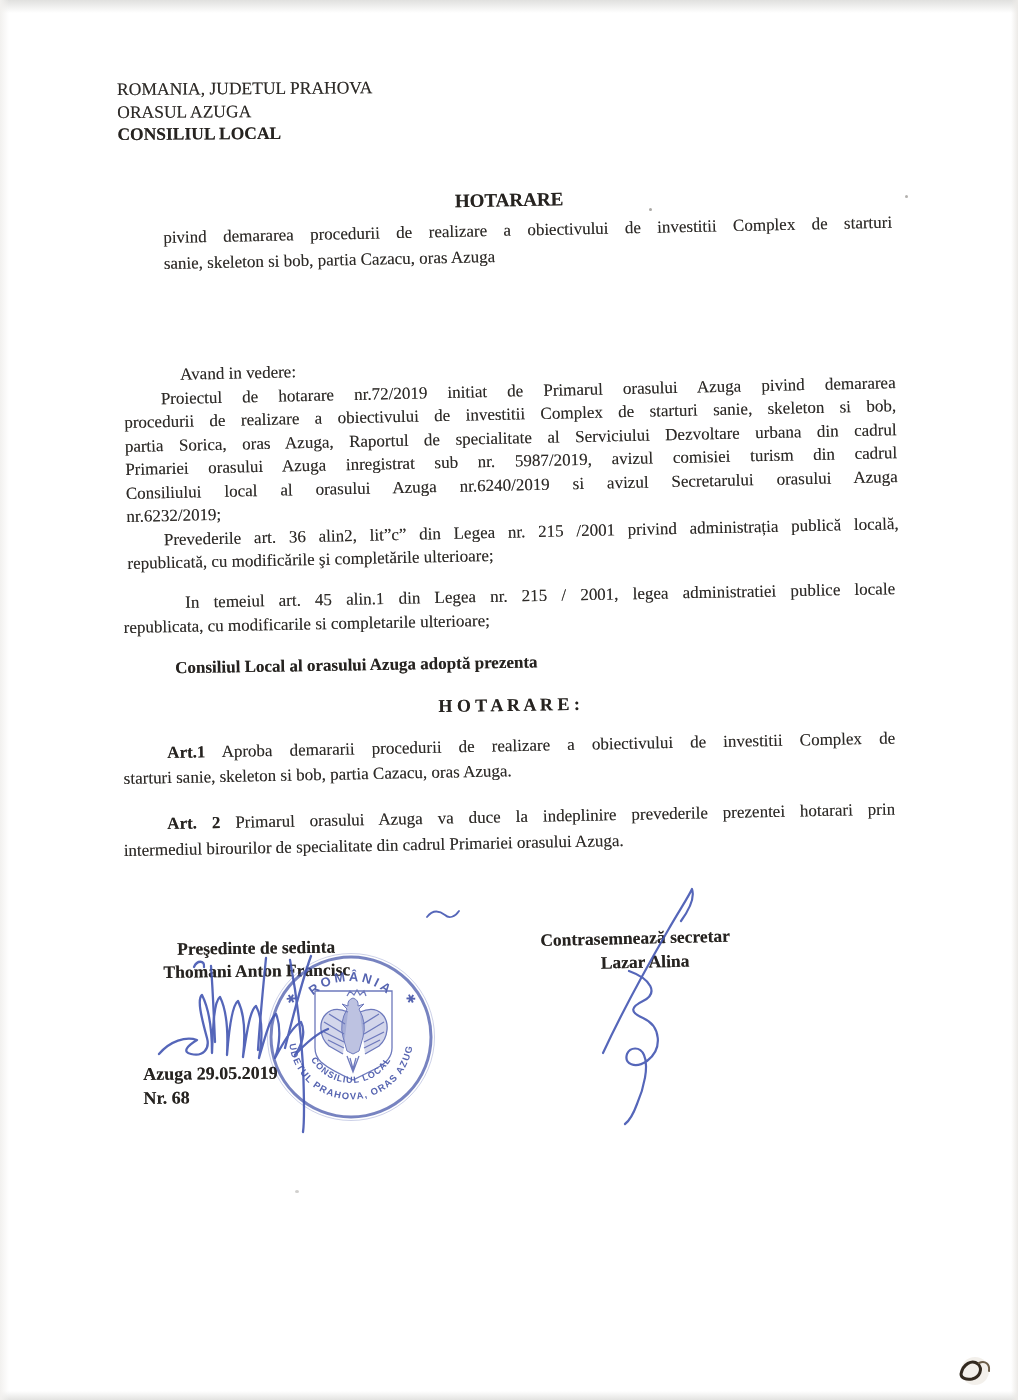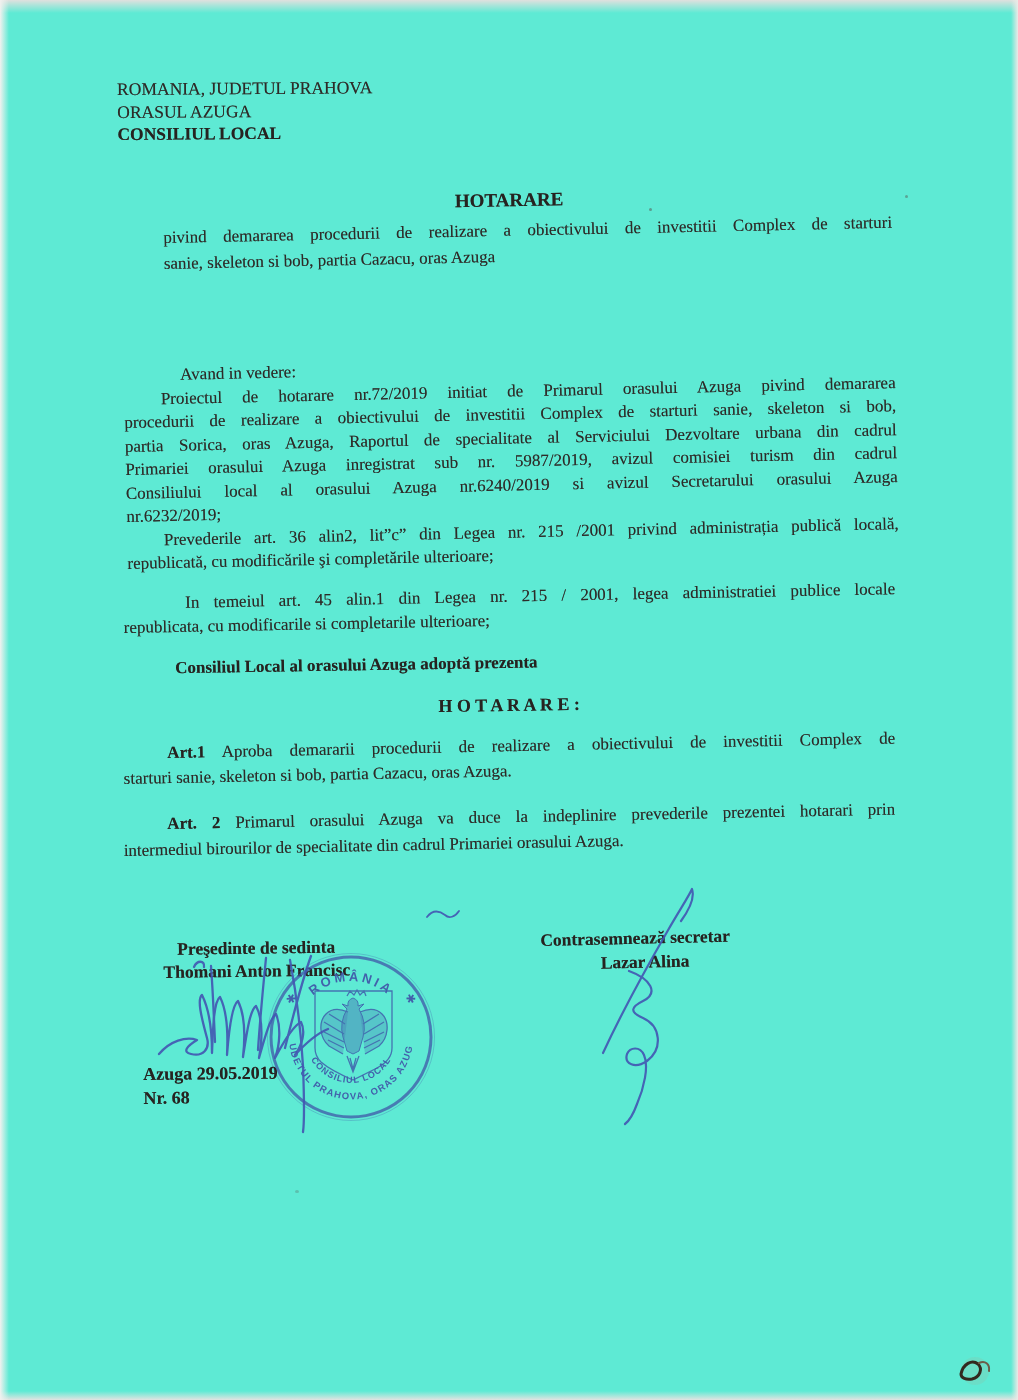--- a/index.html
+++ b/index.html
@@ -1,17 +1,17 @@
 <!DOCTYPE html>
 <html><head>
 <meta charset="utf-8">
 <style>
   html,body{margin:0;padding:0;background:#e8e8e6;}
   .page{
-    position:relative;width:1018px;height:1400px;background:#5eead4;
+    position:relative;width:1018px;height:1400px;background:#ffffff;
     overflow:hidden;
     font-family:"Liberation Serif","DejaVu Serif",serif;
     color:#2e2b28;
   }
   .edge{position:absolute;pointer-events:none;}
   .edge-top{top:0;left:0;right:0;height:13px;background:linear-gradient(180deg,#e0e0de,rgba(252,252,250,0));}
   .edge-bottom{bottom:0;left:0;right:0;height:9px;background:linear-gradient(0deg,#e3e3e1,rgba(252,252,250,0));}
   .edge-right{top:0;bottom:0;right:0;width:7px;background:linear-gradient(270deg,#eceae7,rgba(252,252,250,0));}
   .edge-left{top:0;bottom:0;left:0;width:9px;background:linear-gradient(90deg,#f2f1ef,rgba(252,252,250,0));}
   .blk{position:absolute;}

